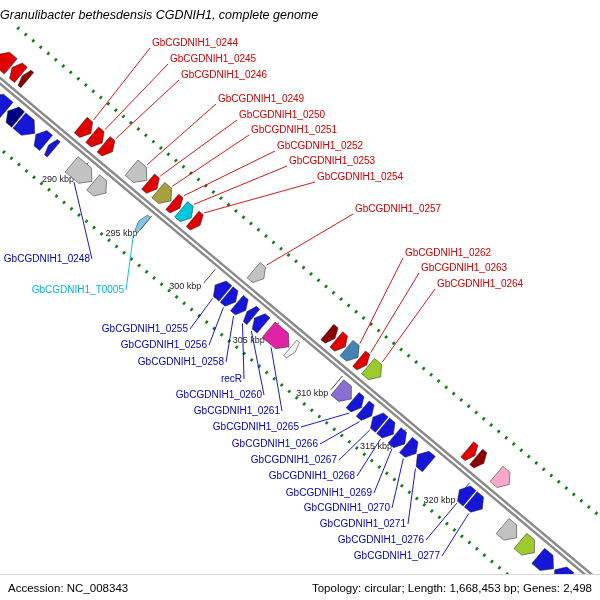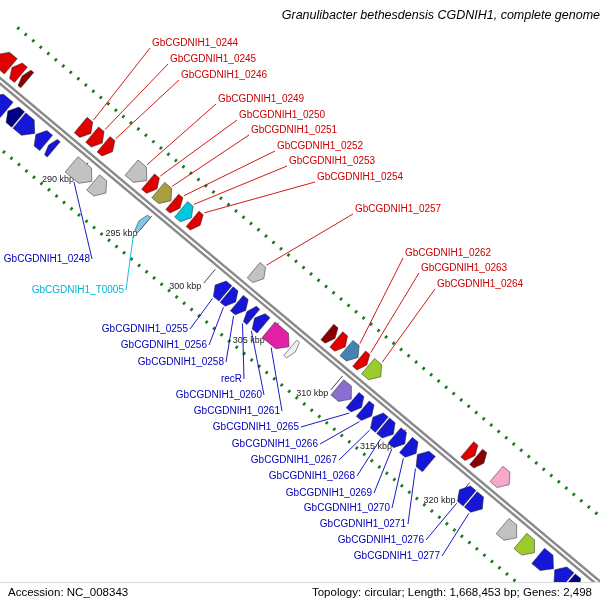--- a/index.html
+++ b/index.html
@@ -2,25 +2,25 @@
 <html><head>
 <meta charset="utf-8">
 <style>
   html,body{margin:0;padding:0;background:#ffffff;}
   #app{
     position:relative;width:600px;height:600px;overflow:hidden;background:#ffffff;
     font-family:"Liberation Sans", sans-serif;
   }
   #map-title{
     position:absolute;top:8px;left:0;width:100%;
-    text-align:right;font-style:italic;font-size:12.5px;color:#000;
+    text-align:left;font-style:italic;font-size:12.5px;color:#000;
   }
   #genome-canvas{position:absolute;left:0;top:0;}
   #status-bar{
-    position:absolute;left:0;right:0;bottom:0;height:18px;
+    position:absolute;left:0;right:0;bottom:0;height:26px;
     background:#ffffff;border-top:1px solid #d8d8d8;
     display:flex;justify-content:space-between;align-items:center;
     padding:0 8px;font-size:11.5px;color:#000;box-sizing:border-box;
   }
   svg text{font-family:"Liberation Sans", sans-serif;}
 </style>
 </head>
 <body>
 <div id="app">
 

